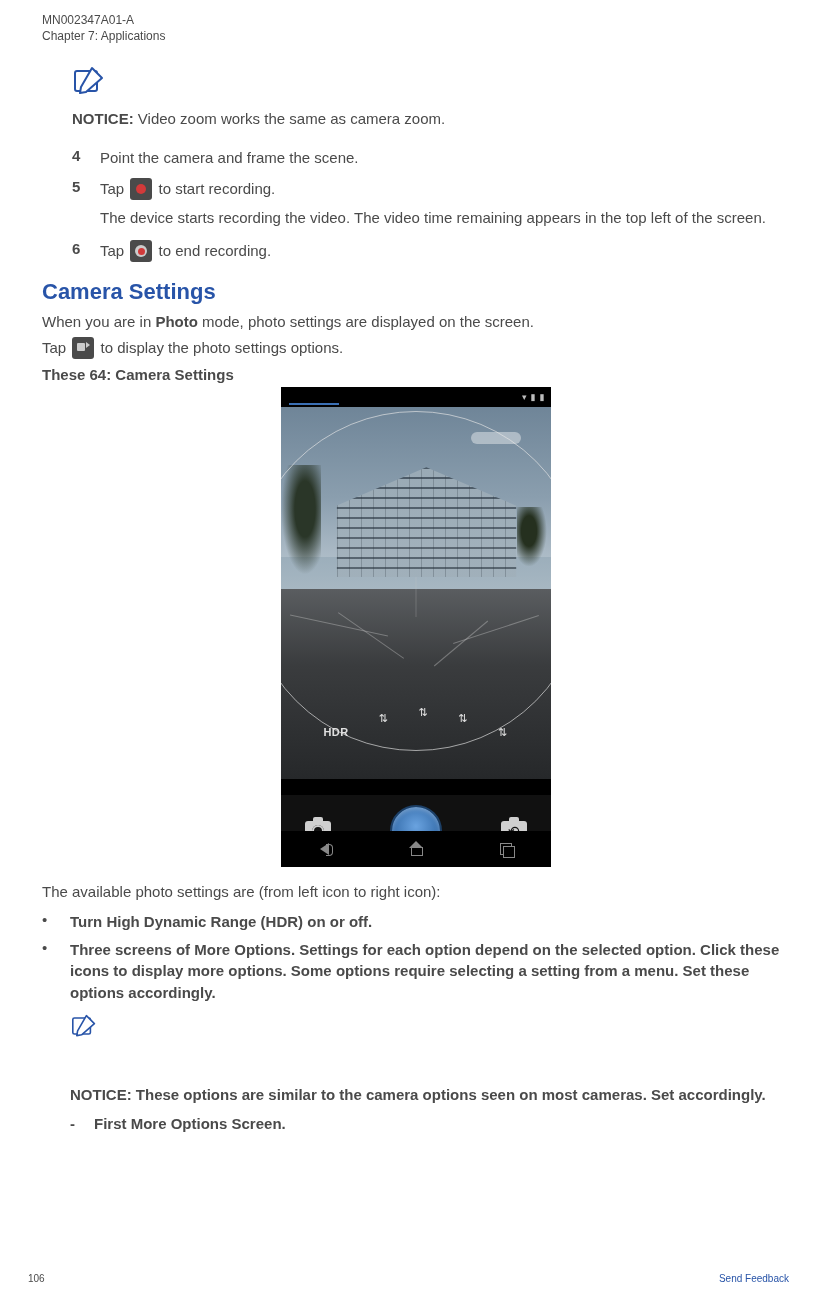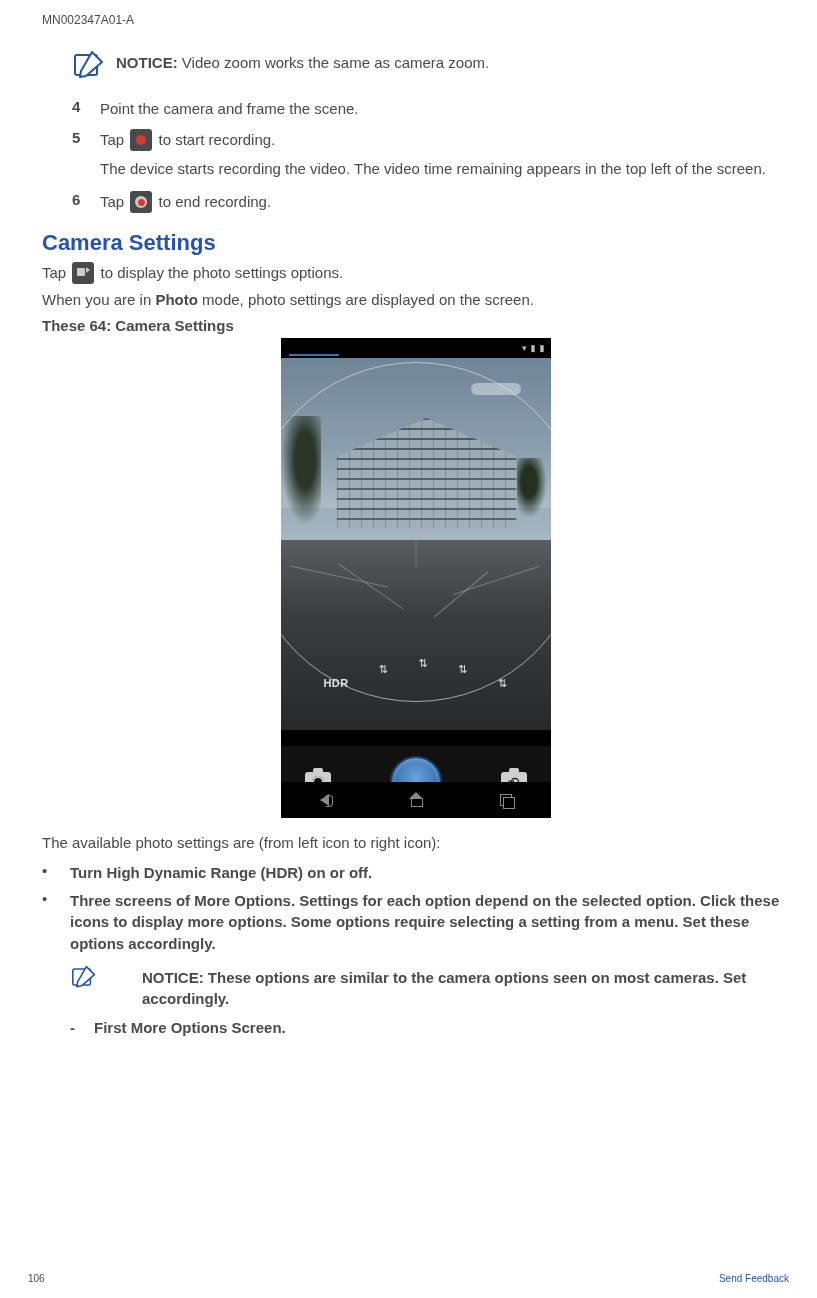--- a/index.html
+++ b/index.html
@@ -23,20 +23,21 @@
   }
   .content {
     padding-left: 30px;
     padding-right: 10px;
   }
   .notice-row {
     display: flex;
     align-items: flex-start;
     gap: 10px;
     margin-bottom: 18px;
+    flex-direction: column;
   }
   .notice-text {
     font-size: 15px;
     line-height: 1.4;
     padding-top: 2px;
   }
   .notice-text b {
     color: #4a4a4a;
   }
   .step-row {
@@ -414,20 +415,21 @@
   svg.notice-icon { flex-shrink: 0; }
   .outdent { margin-left: -30px; }
   .notice-nested { padding-left: 0; gap: 44px; }
 </style>
 </head>
 <body>
 
 <div class="page">
   <div class="header-meta">
     <div>MN002347A01-A</div>
+    <div>Chapter 7:  Applications</div>
   </div>
 
   <div class="content">
     <div class="notice-row">
       <svg class="notice-icon" width="34" height="30" viewBox="0 0 34 30">
         <rect x="3" y="5" width="22" height="20" rx="2" fill="none" stroke="#2854a8" stroke-width="2"></rect>
         <path d="M 20 2 L 30 12 L 14 26 L 8 27 L 9 21 Z" fill="#fff" stroke="#2854a8" stroke-width="2" stroke-linejoin="round"></path>
       </svg>
       <div class="notice-text">
         <b>NOTICE:</b><span> Video zoom works the same as camera zoom.</span>
@@ -451,25 +453,25 @@
       <div class="step-num">6</div>
       <div class="step-body">
         <span>Tap </span><span class="icon-box stop-red"></span><span> to end recording.</span>
       </div>
     </div>
   </div>
 
   <h2 class="section-title">Camera Settings</h2>
 
   <div class="para">
+    <span>When you are in </span><b>Photo</b><span> mode, photo settings are displayed on the screen.</span>
+  </div>
+
+  <div class="para">
     <span>Tap </span><span class="icon-box settings"></span><span> to display the photo settings options.</span>
-  </div>
-
-  <div class="para">
-    <span>When you are in </span><b>Photo</b><span> mode, photo settings are displayed on the screen.</span>
   </div>
 
   <div class="fig-label">These 64: Camera Settings</div>
 
   <div class="figure-wrap">
     <div class="phone">
       <div class="phone-status">
         <div class="left-line"></div>
         <span>▾</span>
           <span>▮</span>

